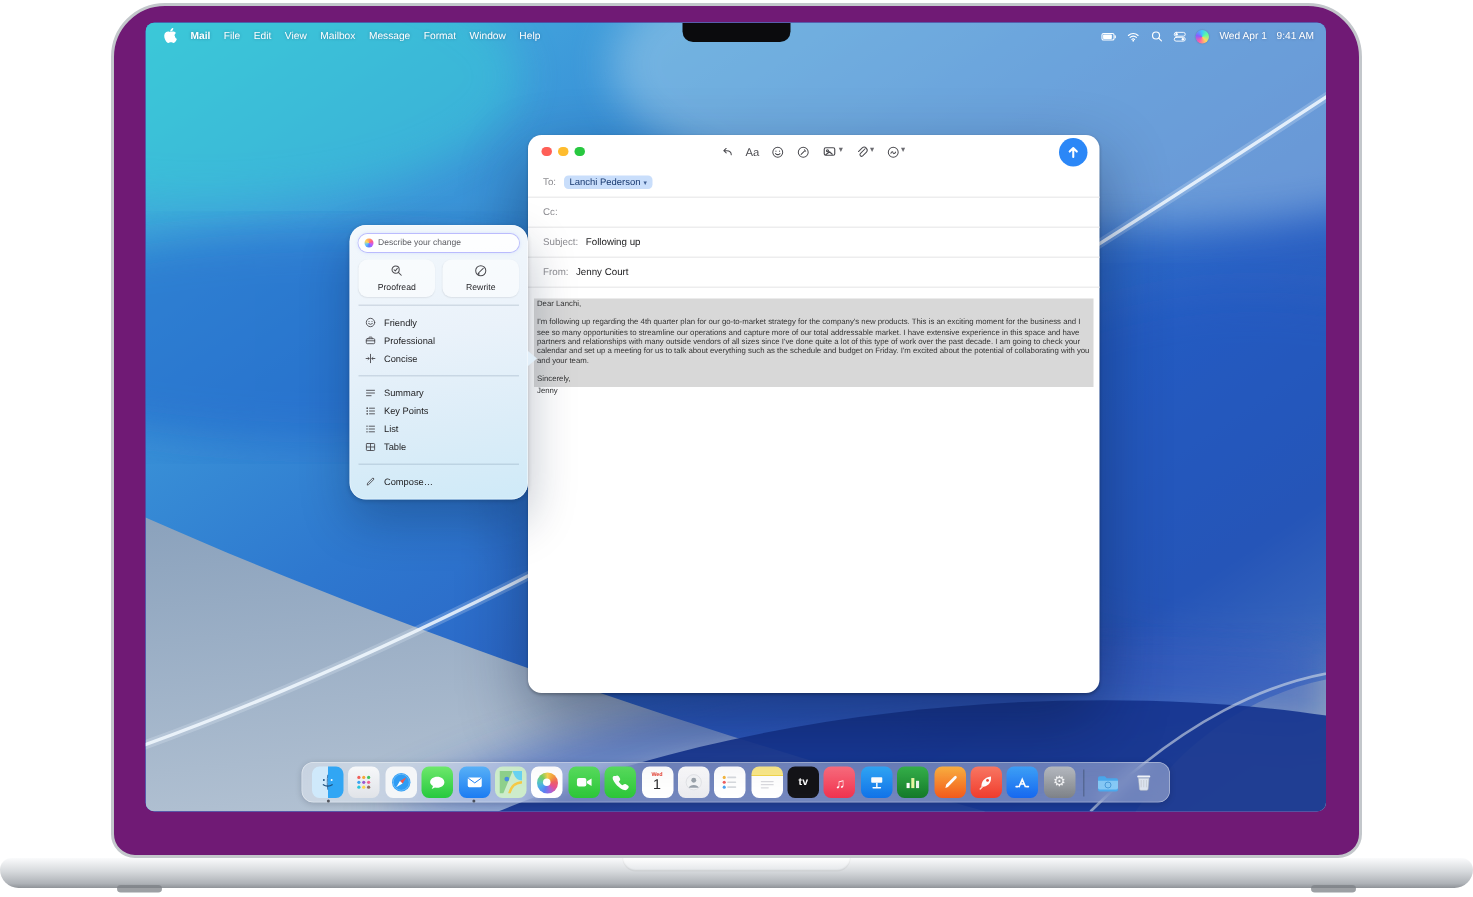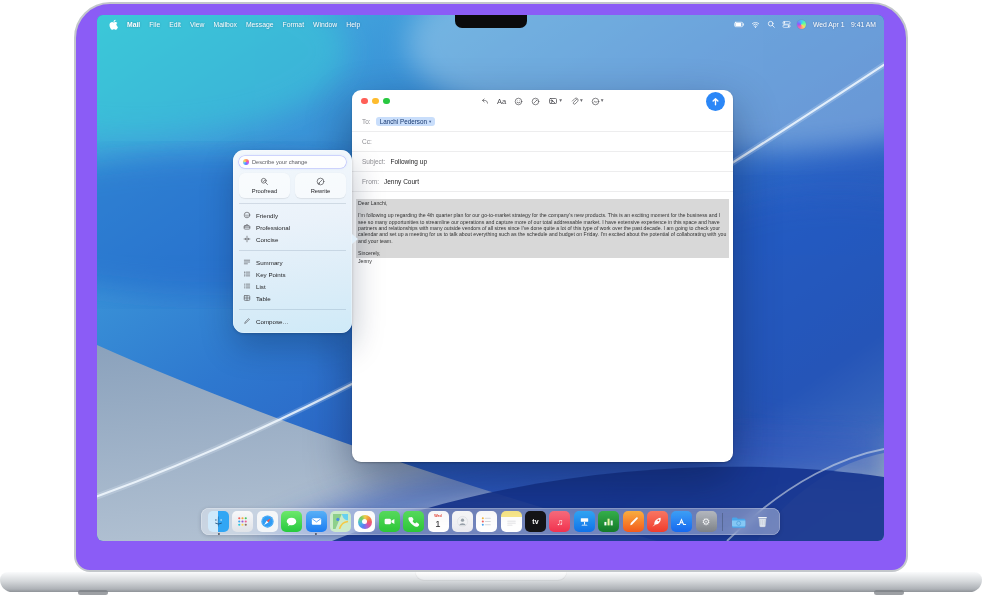--- a/index.html
+++ b/index.html
@@ -1,18 +1,18 @@
 <!DOCTYPE html>
 <html><head>
 <meta charset="utf-8">
 <style>
   html,body{margin:0;padding:0;background:#fff;width:982px;height:598px;position:relative;
     font-family:"Liberation Sans","DejaVu Sans",sans-serif;overflow:hidden;}
   
-  .lid{position:absolute;left:74px;top:2px;width:834px;height:570px;background:#8b5cf6;
+  .lid{position:absolute;left:74px;top:2px;width:834px;height:570px;background:#701a75;
     border:2px solid #c3c7cb;box-sizing:border-box;border-radius:36px 36px 16px 16px;}
   .screen{position:absolute;left:21px;top:11px;width:787px;height:526px;overflow:hidden;
     border-radius:6px;background:#2f6fc8;}
   .notch{position:absolute;left:358px;top:0;width:72px;height:13px;background:#0b0b0d;
     border-radius:0 0 7px 7px;z-index:40;}
   .base{position:absolute;left:0;top:572px;width:982px;height:20px;
     background:linear-gradient(#fafbfc,#d6d9dc 45%,#aeb2b7 85%,#8f9398);
     border-radius:10px 10px 16px 16px;}
   .base-notch{position:absolute;left:415px;top:0;width:152px;height:9px;
     background:linear-gradient(#ffffff,#e2e5e8);border-radius:0 0 9px 9px;

